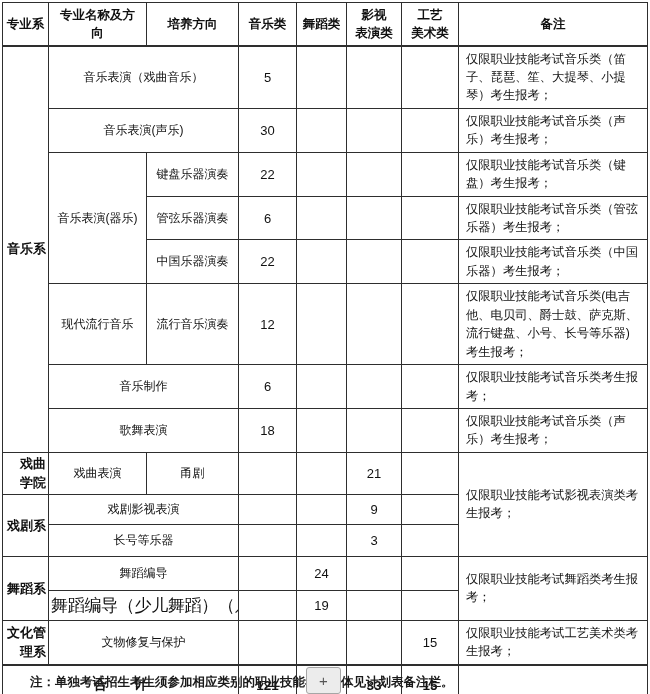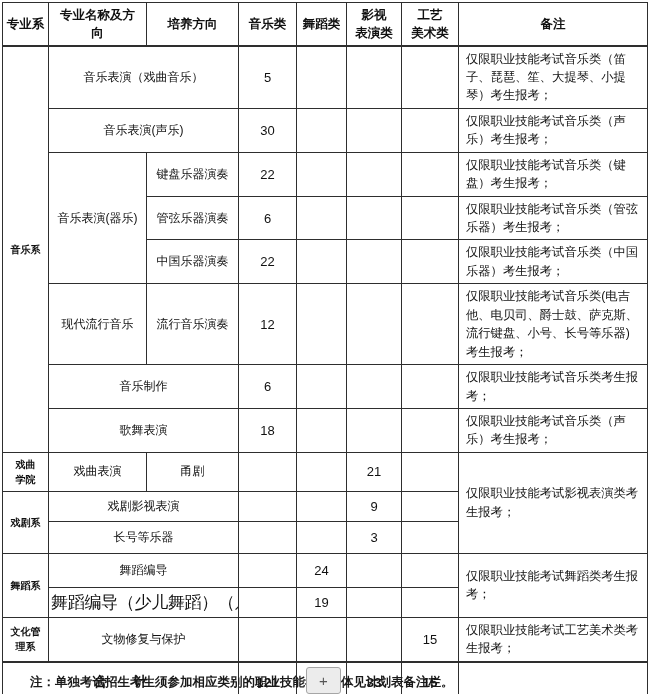--- a/index.html
+++ b/index.html
@@ -19,21 +19,21 @@
   .plan th, .plan td {
     border: 1px solid #2e2e2e;
     text-align: center; vertical-align: middle;
     font-size: 12px; padding: 1px 2px; overflow: hidden;
   }
   .plan th {
     font-weight: bold; font-size: 12.5px;
     white-space: pre-line; line-height: 1.45;
     border-bottom-width: 2px;
   }
-  td.dept { font-weight: bold; white-space: pre-line; line-height: 1.5; font-size: 10px; }
+  td.dept { font-weight: bold; white-space: pre-line; line-height: 1.5; font-size: 13px; text-align: right; }
   td.remark {
     text-align: left; padding: 3px 6px 3px 7px;
     line-height: 1.5; font-size: 12.3px; margin-left: 19px;
   }
   td.quota { font-size: 13px; }
   td.tight { white-space: nowrap; font-size: 17px; letter-spacing: -0.3px; }
   tr.total-row td { font-weight: bold; font-size: 13.5px; border-top-width: 2px; }
 
   
   tr.h-header { height: 43px; }

